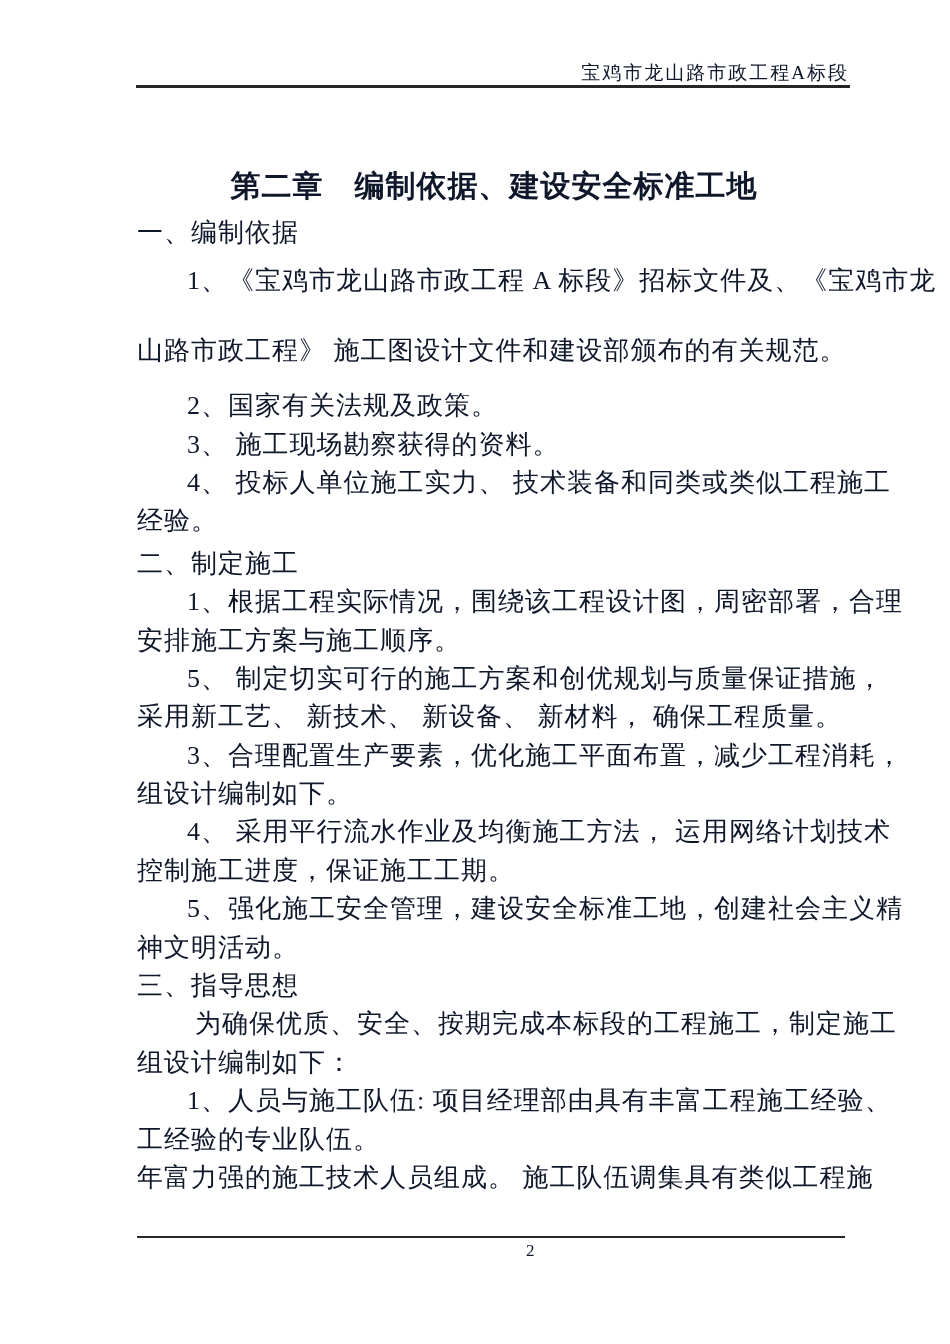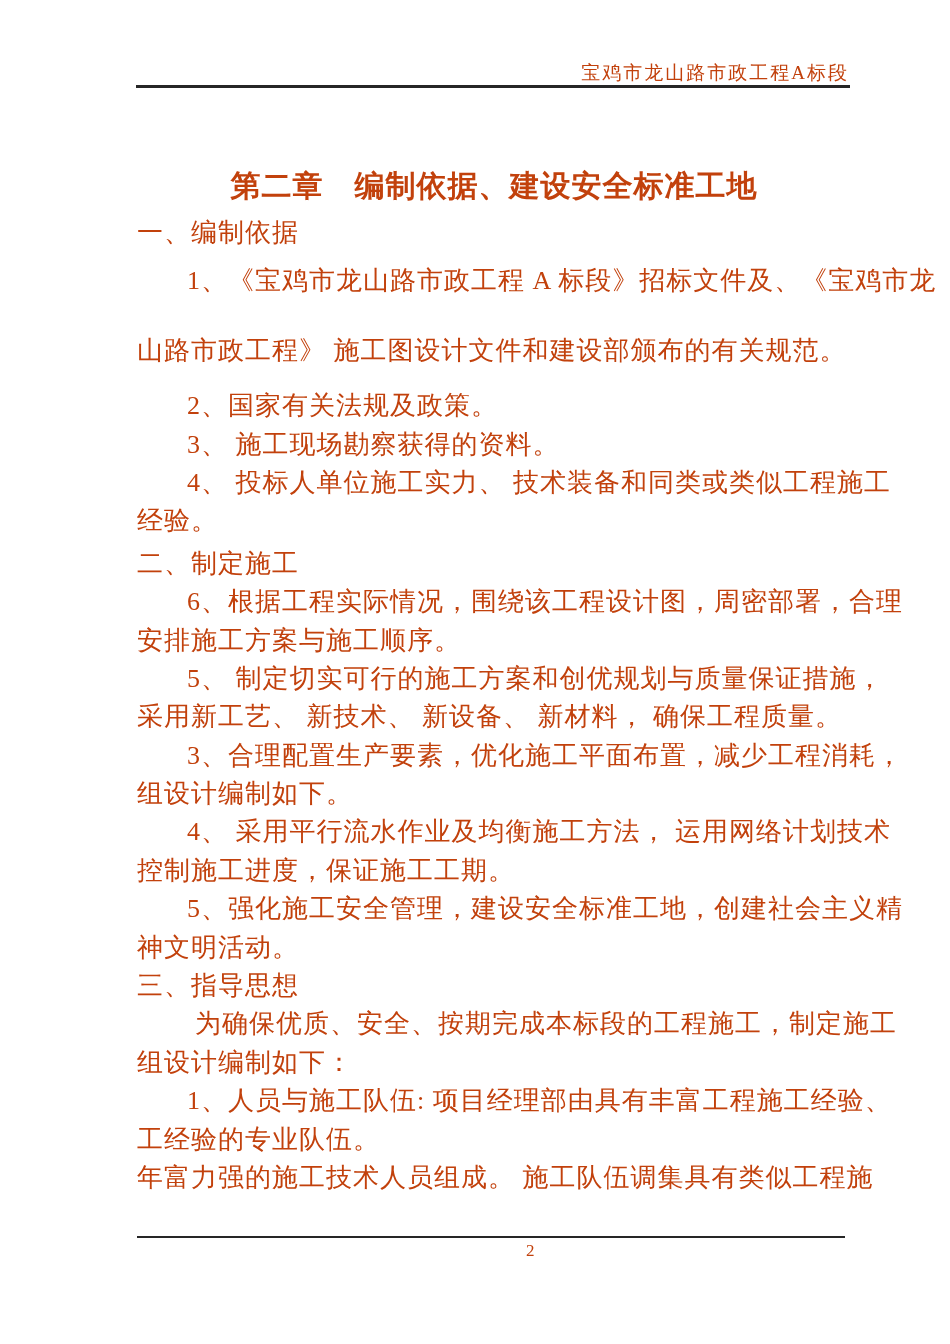--- a/index.html
+++ b/index.html
@@ -6,21 +6,21 @@
     margin: 0;
     padding: 0;
     background: #ffffff;
   }
   .page {
     position: relative;
     width: 950px;
     height: 1344px;
     background: #ffffff;
     font-family: "Liberation Serif", serif;
-    color: #c2410c;
+    color: #0f172a;
     overflow: hidden;
   }
   .header-text {
     position: absolute;
     top: 60px;
     left: 137px;
     width: 712px;
     text-align: right;
     font-size: 19px;
     letter-spacing: 2px;
@@ -93,21 +93,21 @@
 
   <main class="body-block">
     <div class="line">一、编制依据</div>
     <div class="line ind g10">1、《宝鸡市龙山路市政工程 A 标段》招标文件及、《宝鸡市龙</div>
     <div class="line g32">山路市政工程》 施工图设计文件和建设部颁布的有关规范。</div>
     <div class="line ind g18">2、国家有关法规及政策。</div>
     <div class="line ind">3、 施工现场勘察获得的资料。</div>
     <div class="line ind">4、 投标人单位施工实力、 技术装备和同类或类似工程施工</div>
     <div class="line">经验。</div>
     <div class="line g4">二、制定施工</div>
-    <div class="line ind">6、根据工程实际情况，围绕该工程设计图，周密部署，合理</div>
+    <div class="line ind">1、根据工程实际情况，围绕该工程设计图，周密部署，合理</div>
     <div class="line">安排施工方案与施工顺序。</div>
     <div class="line ind">5、 制定切实可行的施工方案和创优规划与质量保证措施，</div>
     <div class="line">采用新工艺、 新技术、 新设备、 新材料， 确保工程质量。</div>
     <div class="line ind">3、合理配置生产要素，优化施工平面布置，减少工程消耗，</div>
     <div class="line">组设计编制如下。</div>
     <div class="line ind">4、 采用平行流水作业及均衡施工方法， 运用网络计划技术</div>
     <div class="line">控制施工进度，保证施工工期。</div>
     <div class="line ind">5、强化施工安全管理，建设安全标准工地，创建社会主义精</div>
     <div class="line">神文明活动。</div>
     <div class="line">三、指导思想</div>

